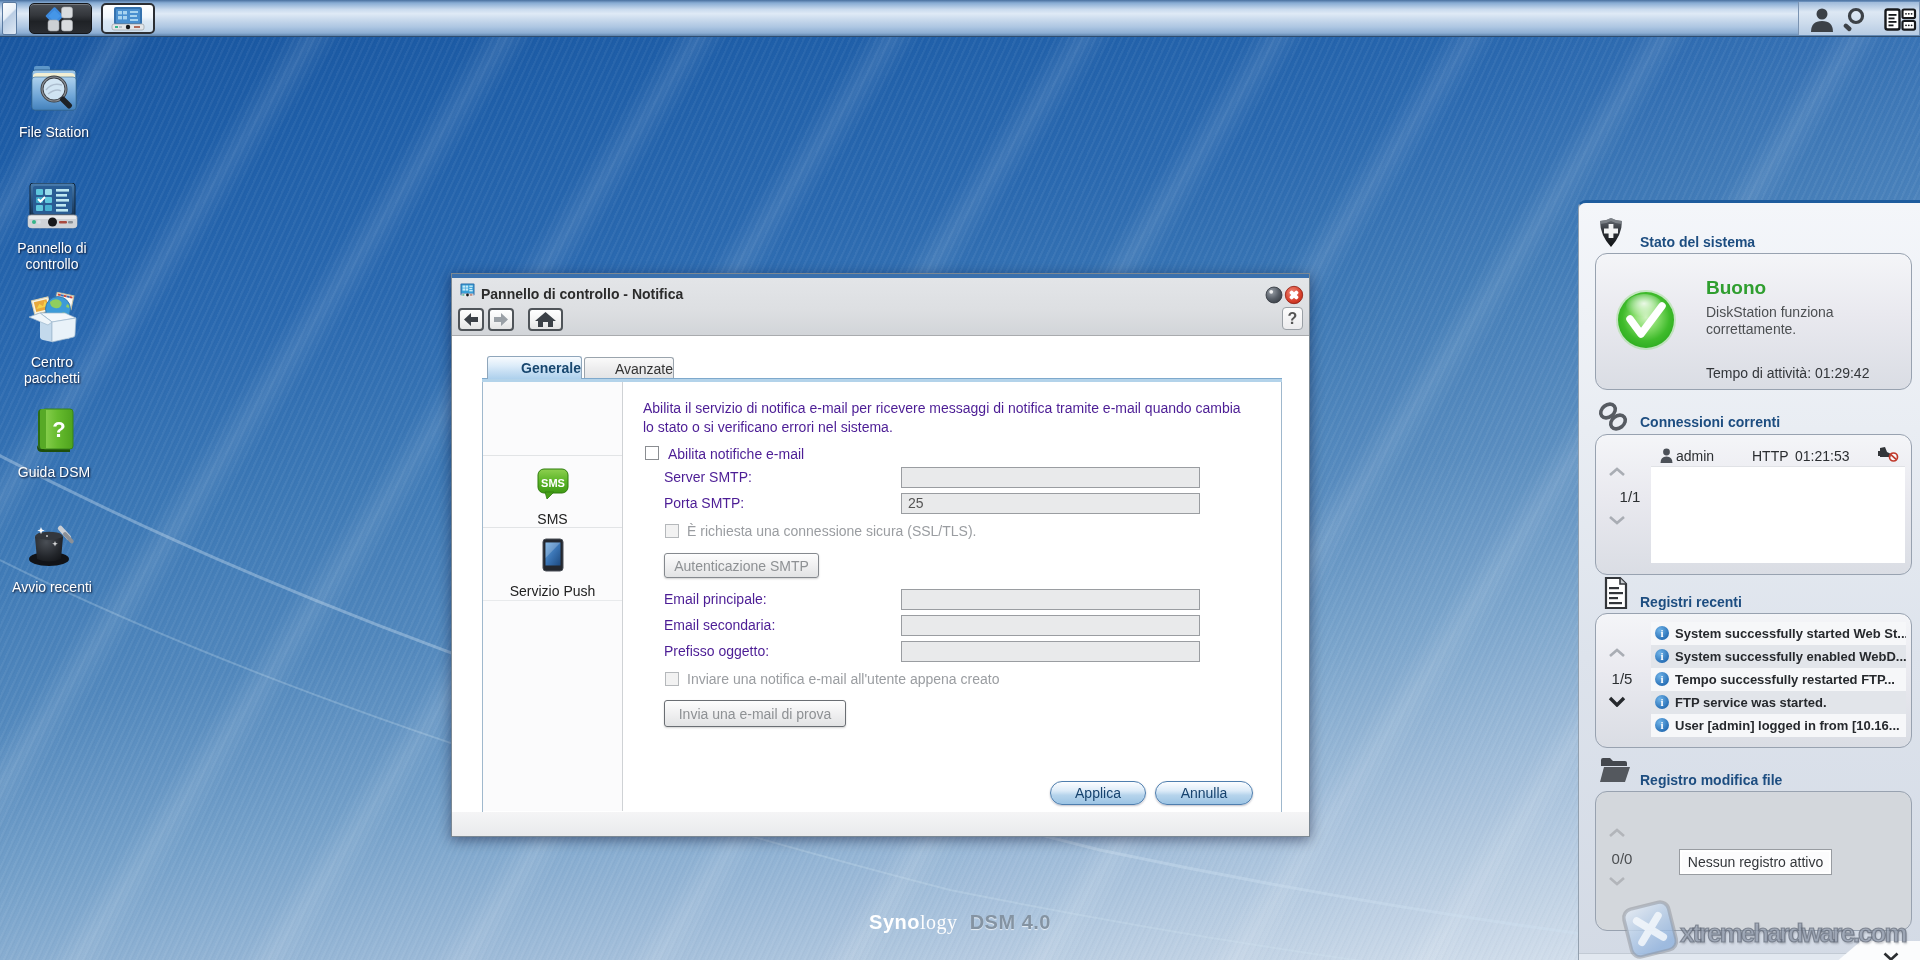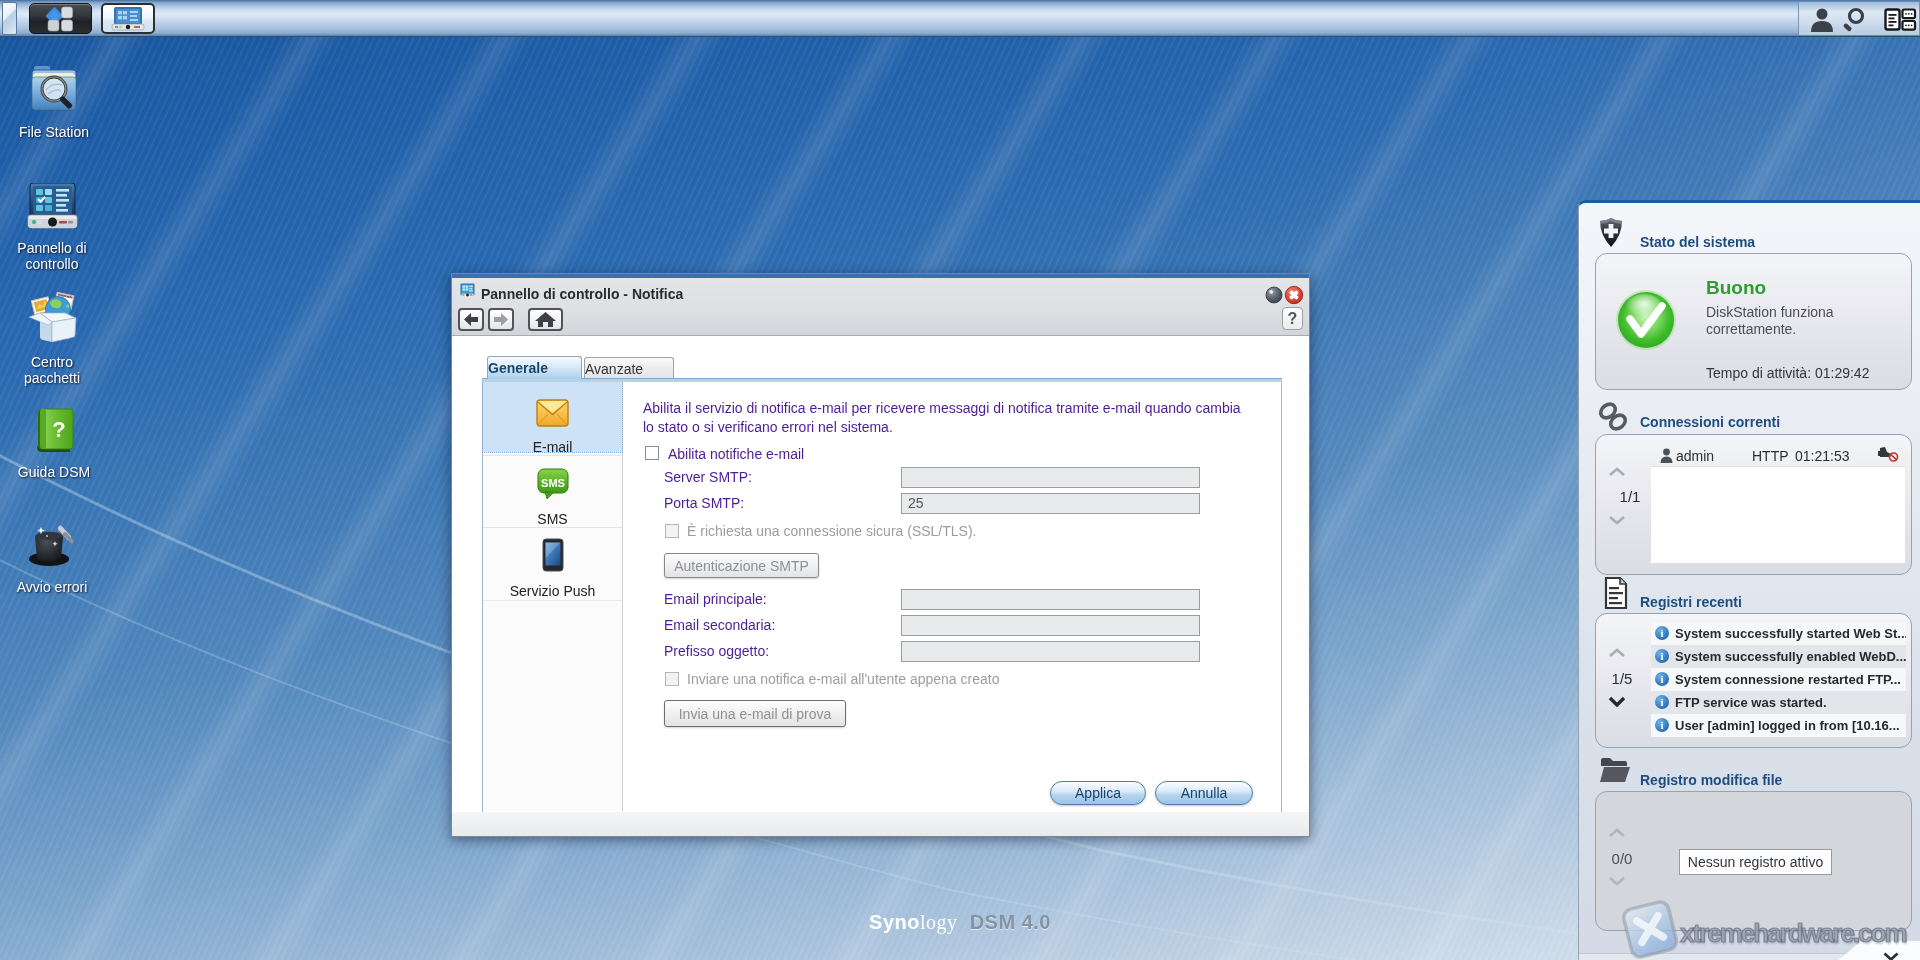--- a/index.html
+++ b/index.html
@@ -75,21 +75,21 @@
   position:absolute; border-radius:4px; border:2px solid #4f5459;
   background: linear-gradient(#ffffff 0%, #f3f3f3 55%, #e4e4e4 100%);
 }
 #helpbtn {
   position:absolute; border-radius:4px; border:1px solid #9aa0a6;
   background: linear-gradient(#fcfcfc, #ececee);
   color:#555; font-weight:bold; font-size:16px; text-align:center;
 }
 
 
-.tab { position:absolute; font-size:14px; text-align:left; border:1px solid #8fa6bb; border-bottom:none; border-radius:3px 3px 0 0; }
+.tab { position:absolute; font-size:14px; text-align:right; border:1px solid #8fa6bb; border-bottom:none; border-radius:3px 3px 0 0; }
 #tab-gen {
   left:35px; top:82px; width:95px; height:23px; line-height:23px;
   font-weight:bold; color:#17466e;
   background: linear-gradient(#f8fbfe 0%, #dcecf9 40%, #c2dcf2 72%, #add0ec 100%);
   z-index:3;
 }
 #tab-adv {
   left:132px; top:83px; width:90px; height:22px; line-height:22px; color:#333;
   background: linear-gradient(#fafafa 0%, #ededee 50%, #e2e3e5 100%);
   border-color:#9aa4ad;
@@ -350,21 +350,21 @@
     <rect x="36" y="9" width="14" height="4" rx="2" transform="rotate(48 38 11)" fill="#8b9097"></rect>
     <ellipse cx="22" cy="36" rx="20" ry="7" fill="#111317"></ellipse>
     <path d="M8 14 Q22 8 36 14 L34 36 Q22 41 10 36 Z" fill="url(#hat1)"></path>
     <path d="M8 14 Q22 20 36 14 Q36 11 30 9.5 Q22 8 14 9.5 Q8 11 8 14" fill="#33373d"></path>
     <g fill="#fff">
         <path d="M14 4 l1 2.6 2.6 1 -2.6 1 -1 2.6 -1-2.6 -2.6-1 2.6-1 z"></path>
         <path d="M28 18 l0.8 2 2 0.8 -2 0.8 -0.8 2 -0.8-2 -2-0.8 2-0.8 z" opacity="0.8"></path>
         <circle cx="20" cy="13" r="1" opacity="0.7"></circle>
       </g>
   </svg>
-  <div class="lbl">Avvio errori</div>
+  <div class="lbl">Avvio recenti</div>
 </div>
 
 <div id="win">
   <div id="win-accent"></div>
   <div id="win-head">
     <svg width="15" height="15" viewBox="0 0 15 15" style="position:absolute;left:8px;top:5px">
       <rect x="0.5" y="0.5" width="14" height="12" rx="1" fill="#2b6da8"></rect>
       <rect x="1.5" y="1.5" width="12" height="8.5" fill="#39a0d8"></rect>
       <g fill="#c8ecf8">
           <rect x="2.5" y="2.5" width="2.6" height="2.2"></rect>
@@ -418,35 +418,20 @@
       <path d="M15.5 2 L26 11 L23 11 L23 17 L18 17 L18 12 L13 12 L13 17 L8 17 L8 11 L5 11 Z" fill="#3c4147"></path>
     </svg>
   </div>
   <div id="helpbtn" style="left:830px;top:33px;width:21px;height:23px;line-height:22px;">?</div>
 
   <div id="tab-gen" class="tab">Generale</div>
   <div id="tab-adv" class="tab">Avanzate</div>
   <div id="hline"></div>
   <div id="tab-panel">
     <div id="sidebar">
-      <div id="sb-email" class="sb-item">
-        <svg width="33" height="28" viewBox="0 0 33 28" style="margin-top:17px">
-          <defs>
-              <linearGradient id="env1" x1="0" y1="0" x2="0" y2="1">
-                <stop offset="0" stop-color="#ffd96a"></stop>
-                <stop offset="1" stop-color="#f0a82c"></stop>
-              </linearGradient>
-            </defs>
-          <rect x="1" y="1" width="31" height="26" rx="3" fill="url(#env1)" stroke="#c07f12" stroke-width="1.4"></rect>
-          <path d="M2 3 L16.5 15.5 L31 3" fill="none" stroke="#c07f12" stroke-width="1.4"></path>
-          <path d="M2.5 2.5 L16.5 14 L30.5 2.5 L30.5 2 L2.5 2 Z" fill="#ffe89a"></path>
-          <path d="M2 26 L12 15 M31 26 L21 15" stroke="#d89a20" stroke-width="1.1"></path>
-        </svg>
-        <div style="margin-top:9px">E-mail</div>
-      </div>
       <div id="sb-sms" class="sb-item">
         <svg width="32" height="32" viewBox="0 0 32 32" style="margin-top:12px">
           <defs>
               <linearGradient id="sms1" x1="0" y1="0" x2="0" y2="1">
                 <stop offset="0" stop-color="#8ed050"></stop>
                 <stop offset="0.5" stop-color="#5cb528"></stop>
                 <stop offset="1" stop-color="#3f9a14"></stop>
               </linearGradient>
             </defs>
           <rect x="1" y="1" width="30" height="24" rx="6" fill="url(#sms1)" stroke="#2f7d0c" stroke-width="1"></rect>
@@ -585,21 +570,21 @@
         <rect x="9" y="20" width="9" height="2.2"></rect>
         <rect x="9" y="25" width="13" height="2.2"></rect>
       </g>
   </svg>
   <div class="whead" style="left:61px;top:384px;">Registri recenti</div>
 
   <div class="wbox" style="top:410px;height:135px;">
     <div style="position:absolute;left:55px;top:8px;width:255px;">
       <div class="logrow" style="background:#f6f7f9;">System successfully started Web St...</div>
       <div class="logrow" style="background:#e2e5ea;">System successfully enabled WebD...</div>
-      <div class="logrow" style="background:#f6f7f9;">System connessione restarted FTP...</div>
+      <div class="logrow" style="background:#f6f7f9;">Tempo successfully restarted FTP...</div>
       <div class="logrow" style="background:#e2e5ea;">FTP service was started.</div>
       <div class="logrow" style="background:#f6f7f9;">User [admin] logged in from [10.16...</div>
     </div>
     <svg width="18" height="10" viewBox="0 0 18 10" style="position:absolute;left:12px;top:34px">
         <path d="M2 8 L9 2 L16 8" fill="none" stroke="#a9adb4" stroke-width="2.6"></path>
       </svg>
     <div style="position:absolute;left:11px;top:56px;width:30px;text-align:center;font-size:15px;color:#2b2e31;">1/5</div>
     <svg width="18" height="11" viewBox="0 0 18 11" style="position:absolute;left:12px;top:82px">
         <path d="M2 2 L9 9 L16 2" fill="none" stroke="#26292d" stroke-width="3.4"></path>
       </svg>

